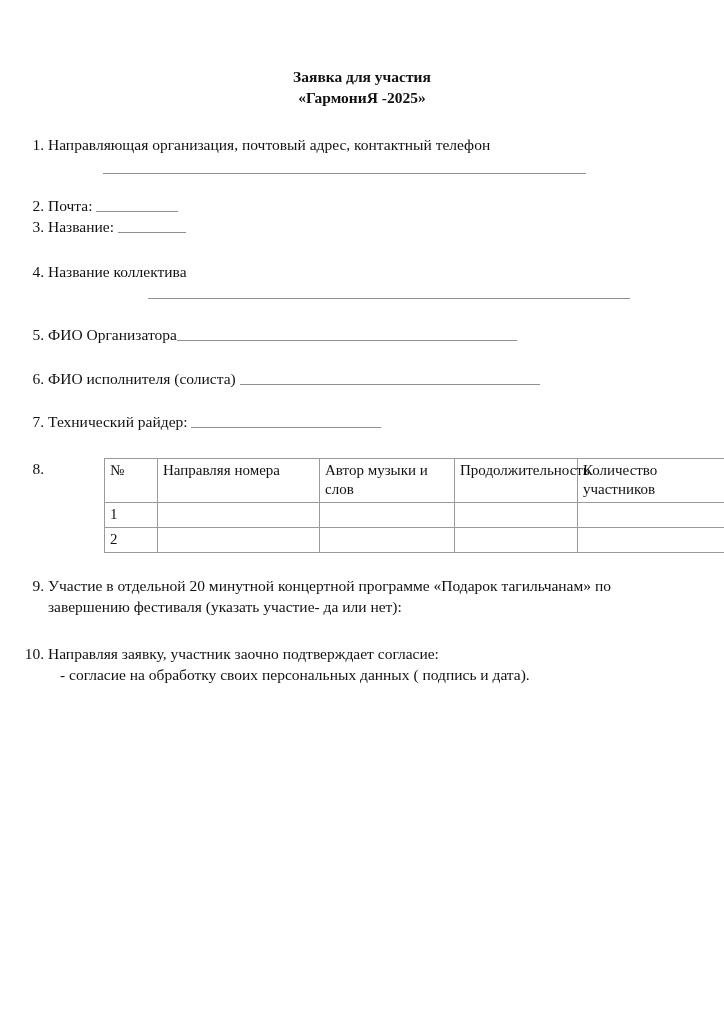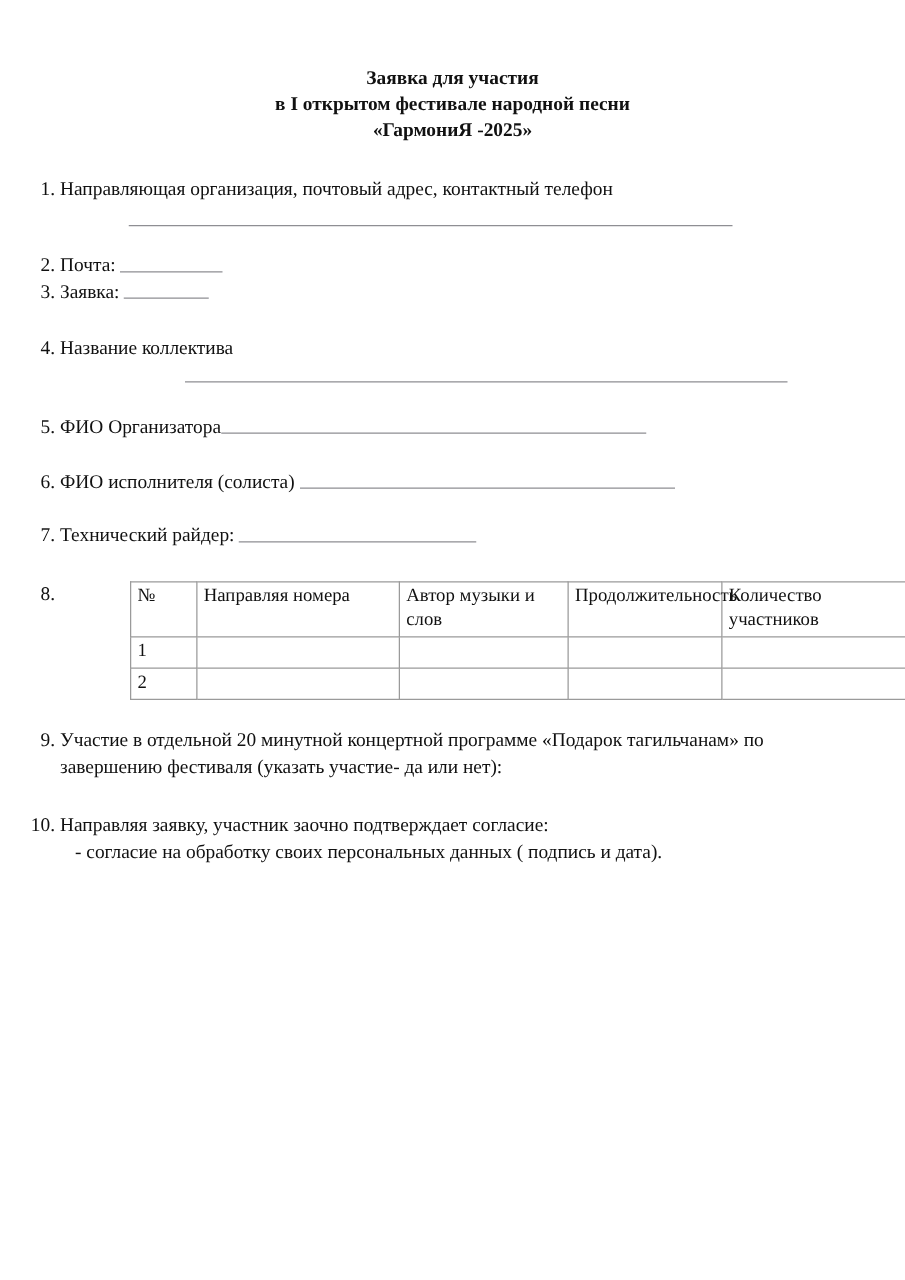--- a/index.html
+++ b/index.html
@@ -21,21 +21,21 @@
     height: 1024px;
     box-sizing: border-box;
   }
 
   
   .title-block {
     text-align: center;
     font-weight: bold;
     font-size: 15.5px;
     line-height: 21px;
-    padding-top: 52px;
+    padding-top: 66px;
   }
   .title-line { display: block; }
   .item {
     position: relative;
     font-size: 15.5px;
     line-height: 21px;
     padding-left: 48px;
   }
   .item .num {
     position: absolute;
@@ -136,41 +136,40 @@
   .item-9-text { margin-right: 42px; }
   .item-10-head { padding-left: 48px; position: relative; }
 </style>
 </head>
 <body>
 
 <div class="page">
 
   <div class="title-block">
     <span class="title-line">Заявка для участия</span>
-    <span class="title-line">в I открытом фестивале народной песни</span>
     <span class="title-line">«ГармониЯ -2025»</span>
   </div>
 
   <div class="block-1">
     <div class="item">
       <span class="num">1.</span>
       <span>Направляющая организация, почтовый адрес, контактный телефон</span>
     </div>
     <div class="rule rule-1"></div>
   </div>
 
   <div class="block-23">
     <div class="item">
       <span class="num">2.</span>
       <span>Почта:</span>
       <span class="ul-inline ul-pochta"></span>
     </div>
     <div class="item">
       <span class="num">3.</span>
-      <span>Заявка:</span>
+      <span>Название:</span>
       <span class="ul-inline ul-telefon"></span>
     </div>
   </div>
 
   <div class="block-4">
     <div class="item">
       <span class="num">4.</span>
       <span>Название коллектива</span>
     </div>
     <div class="rule rule-4"></div>

